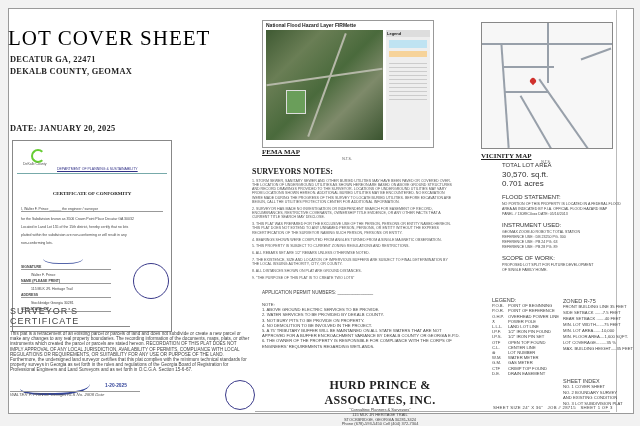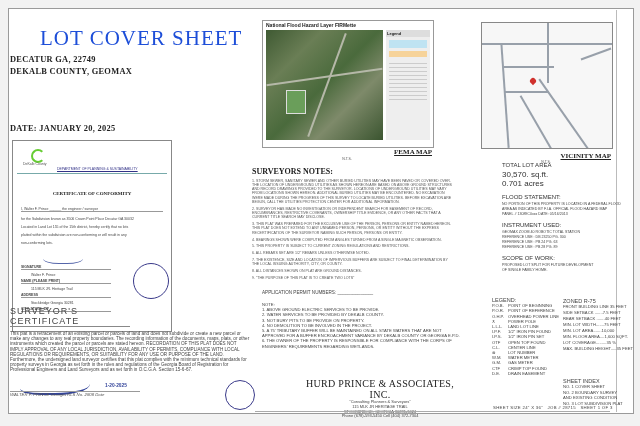--- a/index.html
+++ b/index.html
@@ -1,44 +1,44 @@
 <!DOCTYPE html>
 <html><head>
 <meta charset="utf-8">
 <style>
   html,body{margin:0;padding:0;background:#f2f2f2;}
   body{width:640px;height:426px;position:relative;overflow:hidden;font-family:"Liberation Sans",sans-serif;color:#222;}
   .sheet{position:absolute;left:8px;top:8px;width:624px;height:404px;background:#fff;border:1px solid #9a9a9a;}
   .abs{position:absolute;}
   .serif{font-family:"Liberation Serif",serif;}
-  .title{left:8px;top:26px;font-size:21px;letter-spacing:1px;color:#1d4ed8;padding-left:32px;}
+  .title{left:8px;top:26px;font-size:21px;letter-spacing:1px;color:#000000;}
   .info{left:10px;top:54px;font-size:8.4px;line-height:11.8px;font-weight:bold;letter-spacing:.3px;}
   .date{left:10px;top:124px;font-size:8.4px;font-weight:bold;letter-spacing:.3px;}
   .cert{left:12px;top:140px;width:158px;height:190px;border:1px solid #888;background:#fff;}
   .cert .hdr{position:absolute;left:4px;top:4px;right:4px;height:28px;border-bottom:1px solid #7aa;}
   .cert .logo{position:absolute;left:14px;top:4px;width:10px;height:10px;border:2px solid #6c3;border-radius:50%;border-right-color:transparent;}
   .tiny{font-size:3.5px;line-height:5px;color:#555;}
   .cert .ctitle{position:absolute;left:0;right:0;top:50px;text-align:center;font-size:5px;font-weight:bold;font-family:"Liberation Serif",serif;}
   .cert .line{position:absolute;left:8px;right:8px;font-size:3.5px;color:#444;border-bottom:1px solid #999;}
   .seal{border:1.5px solid #3a3a8a;border-radius:50%;}
   .survcert{left:10px;top:306px;width:240px;}
   .survcert .h{font-size:9px;letter-spacing:1px;color:#444;border-bottom:1px solid #888;width:120px;}
   .survcert .p{font-size:4.6px;line-height:5.2px;margin-top:4px;color:#444;}
   .fema{left:262px;top:20px;width:170px;height:126px;border:1px solid #999;background:#fff;}
   .fema .maparea{position:absolute;left:3px;top:9px;width:117px;height:110px;background:linear-gradient(135deg,#3f5a33 0%,#6a7e55 25%,#4a6a3c 50%,#7e8a6a 70%,#3b5530 100%);}
   .fema .legend{position:absolute;left:123px;top:9px;width:44px;height:110px;background:#eee;}
-  .caption{font-family:"Liberation Serif",serif;font-weight:bold;font-size:7px;text-align:right;text-decoration:underline;}
+  .caption{font-family:"Liberation Serif",serif;font-weight:bold;font-size:7px;text-align:left;text-decoration:underline;}
   .subcap{font-size:3.5px;text-align:center;color:#555;}
   .notes{left:252px;top:167px;width:200px;}
   .notes .h{font-family:"Liberation Serif",serif;font-weight:bold;font-size:8px;}
   .notes .p{font-size:3.6px;line-height:4.3px;color:#555;margin-top:2.5px;}
   .perm{left:262px;top:290px;font-size:4.6px;color:#444;}
   .note2{left:262px;top:302px;width:200px;font-size:4.2px;line-height:5.2px;color:#444;}
   .company{left:300px;top:378px;width:160px;text-align:center;}
-  .company .n{font-family:"Liberation Serif",serif;font-weight:normal;font-size:10px;letter-spacing:.3px;}
+  .company .n{font-family:"Liberation Serif",serif;font-weight:bold;font-size:12px;letter-spacing:.3px;}
   .company .s{font-size:4px;line-height:4.8px;color:#444;}
   .vmap{left:481px;top:22px;width:130px;height:125px;border:1px solid #888;background:#f7f7f7;overflow:hidden;}
   .road{position:absolute;background:#98a0aa;}
   .lotinfo{left:502px;top:161px;font-size:7.2px;line-height:9px;color:#333;}
   .lotinfo .big{font-size:8px;}
   .sect{font-size:6px;color:#333;}
   .small{font-size:3.6px;line-height:5px;color:#444;}
   .legend2{left:492px;top:298px;font-size:4.2px;line-height:5.2px;color:#444;}
   .zoned{left:563px;top:298px;font-size:4.2px;line-height:6px;color:#444;}
   .index{left:563px;top:379px;font-size:4.2px;line-height:5.4px;color:#444;}
@@ -47,21 +47,21 @@
   .hrule{background:#aaa;height:1px;}
 </style>
 </head>
 <body>
 
 <div class="sheet"></div>
 <div class="abs rightrule" style="left:616px;top:10px;height:402px;"></div>
 
 <div class="abs serif title">LOT COVER SHEET</div>
 <div class="abs serif info">
-  <div>DECATUR GA, 22749</div>
+  <div>DECATUR GA, 22471</div>
   <div>DEKALB COUNTY, GEOMAX</div>
 </div>
 <div class="abs serif date">DATE: JANUARY 20, 2025</div>
 
 <div class="abs cert">
   <div class="hdr">
     <div class="logo"></div>
     <div class="tiny" style="position:absolute;left:6px;top:17px;">DeKalb County</div>
     <div class="tiny" style="position:absolute;left:40px;top:22px;color:#338;text-decoration:underline;">DEPARTMENT OF PLANNING &amp; SUSTAINABILITY</div>
   </div>

